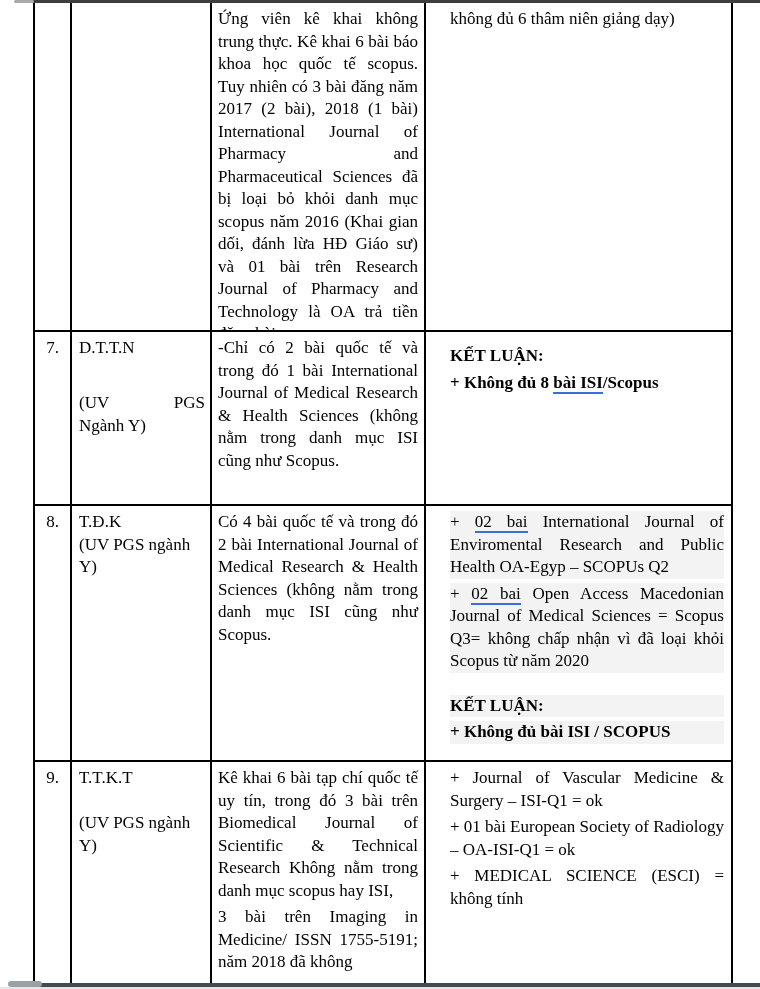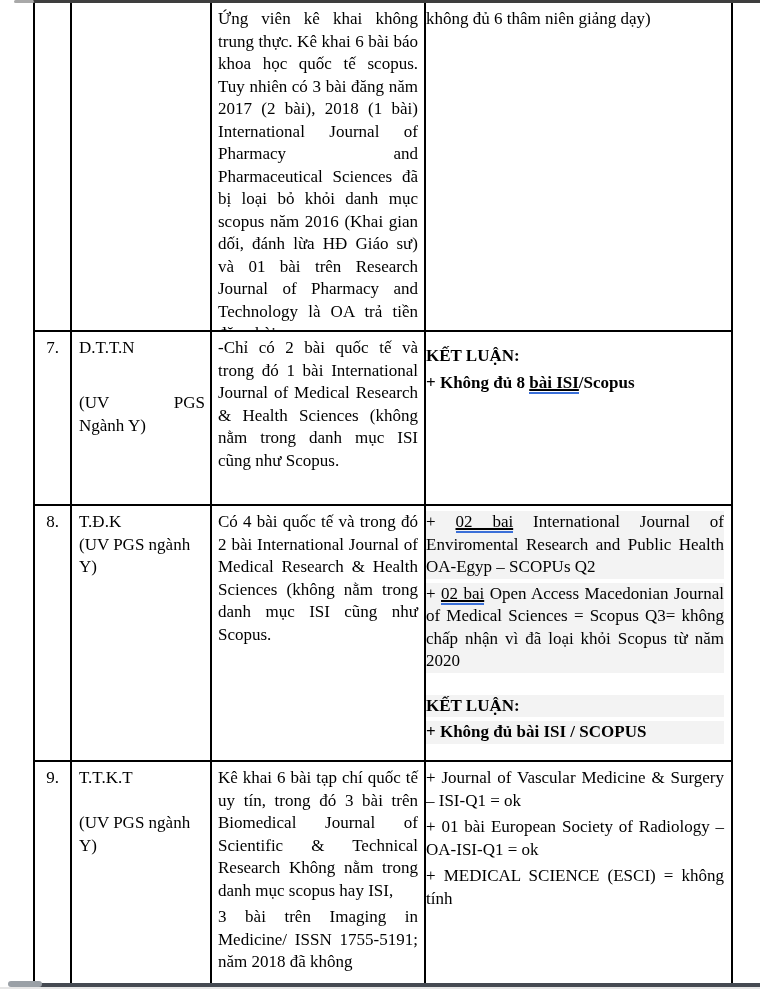--- a/index.html
+++ b/index.html
@@ -25,31 +25,31 @@
   .row{
     display:grid;grid-template-columns:37px 140px 214px 307px;
     box-sizing:border-box;border-bottom:2px solid var(--border);overflow:hidden;
   }
   .row:last-child{border-bottom:none;}
   .cell{box-sizing:border-box;border-right:2px solid var(--border);overflow:hidden;
         font-size:17px;line-height:22.5px;}
   .c-no{text-align:center;padding-top:5px;}
   .c-name{padding:5px 5px 15px 7px;}
   .c-desc{padding:5px 6px 0 6px;text-align:justify;}
-  .c-eval{padding:5px 7px 0 0;text-align:justify;}
+  .c-eval{padding:5px 7px 0 24px;text-align:justify;}
   .para{margin:0 0 4px 0;}
   .para.spacer{height:18px;margin:0;}
   .para.shaded{background:var(--shade);}
   .para.conclusion{margin-top:8px;}
   .para.gap-top{}
   .line{min-height:22.5px;}
   .line.spread{display:flex;justify-content:space-between;gap:12px;}
   .line.gap-top{margin-top:10px;}
   .b{font-weight:bold;}
-  .u{text-decoration:underline;text-decoration-thickness:1.5px;border-bottom:2px solid var(--spell);}
+  .u{text-decoration-thickness:1.5px;border-bottom:2px solid var(--spell);}
 </style>
 </head>
 <body>
 
 <div class="chrome-top"></div>
 <div class="chrome-top-thumb"></div>
 
 <div class="doc-table" id="doc-table">
     <div class="row" style="height: 329px;">
       <div class="cell c-no"></div>

